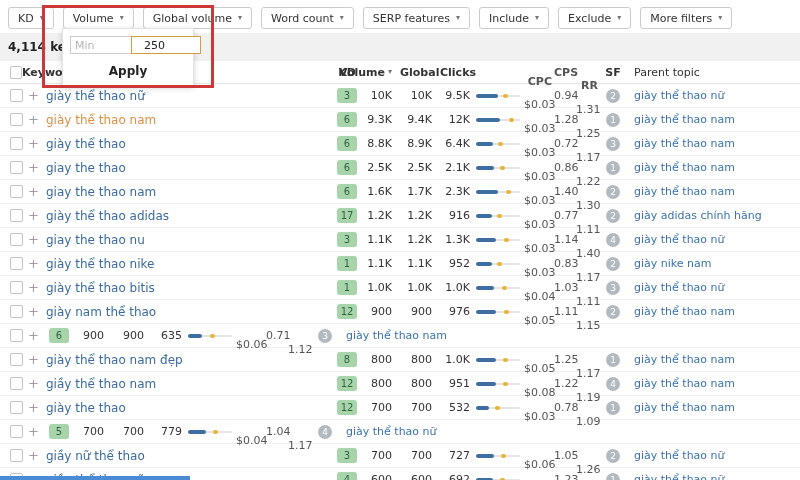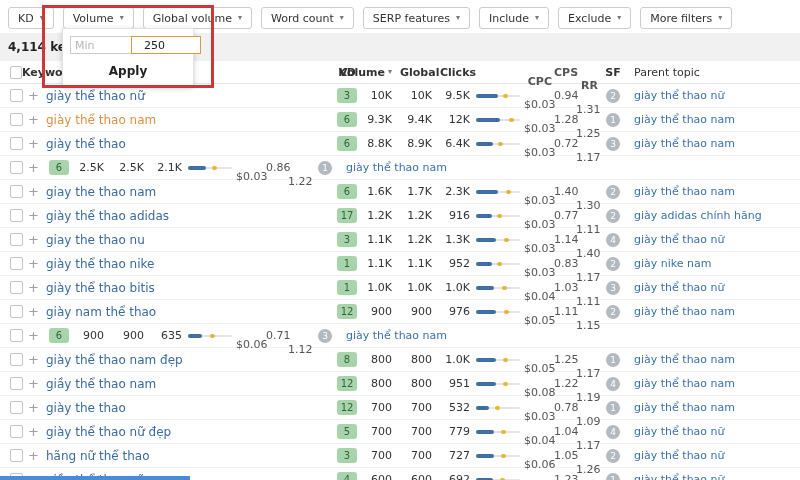--- a/index.html
+++ b/index.html
@@ -208,20 +208,21 @@
         <div class="c-sf">
           <span class="sfcircle">3</span>
         </div>
         <div class="c-parent"><span class="plink">giày thể thao nam</span></div>
       </div>
       <div class="row">
         <div class="c-check">
           <span class="checkbox"></span>
         </div>
         <div class="c-plus">+</div>
+        <div class="c-kw"><span class="kwlink">giay the thao</span></div>
         <div class="c-kd">
           <span class="kdbadge">6</span>
         </div>
         <div class="c-vol">2.5K</div>
         <div class="c-glob">2.5K</div>
         <div class="c-clicks">2.1K</div>
         <div class="c-bar">
           <div class="bar">
             <span class="bar-track"></span>
             <span class="bar-blue" style="width: 18px;"></span>
@@ -503,21 +504,20 @@
         <div class="c-sf">
           <span class="sfcircle">1</span>
         </div>
         <div class="c-parent"><span class="plink">giày thể thao nam</span></div>
       </div>
       <div class="row">
         <div class="c-check">
           <span class="checkbox"></span>
         </div>
         <div class="c-plus">+</div>
-        <div class="c-kw"><span class="kwlink">giày thể thao nữ đẹp</span></div>
         <div class="c-kd">
           <span class="kdbadge">5</span>
         </div>
         <div class="c-vol">700</div>
         <div class="c-glob">700</div>
         <div class="c-clicks">779</div>
         <div class="c-bar">
           <div class="bar">
             <span class="bar-track"></span>
             <span class="bar-blue" style="width: 18px;"></span>
@@ -530,21 +530,21 @@
         <div class="c-sf">
           <span class="sfcircle">4</span>
         </div>
         <div class="c-parent"><span class="plink">giày thể thao nữ</span></div>
       </div>
       <div class="row">
         <div class="c-check">
           <span class="checkbox"></span>
         </div>
         <div class="c-plus">+</div>
-        <div class="c-kw"><span class="kwlink">hãng nữ thể thao</span></div>
+        <div class="c-kw"><span class="kwlink">giầy nữ thể thao</span></div>
         <div class="c-kd">
           <span class="kdbadge">3</span>
         </div>
         <div class="c-vol">700</div>
         <div class="c-glob">700</div>
         <div class="c-clicks">727</div>
         <div class="c-bar">
           <div class="bar">
             <span class="bar-track"></span>
             <span class="bar-blue" style="width: 18px;"></span>

